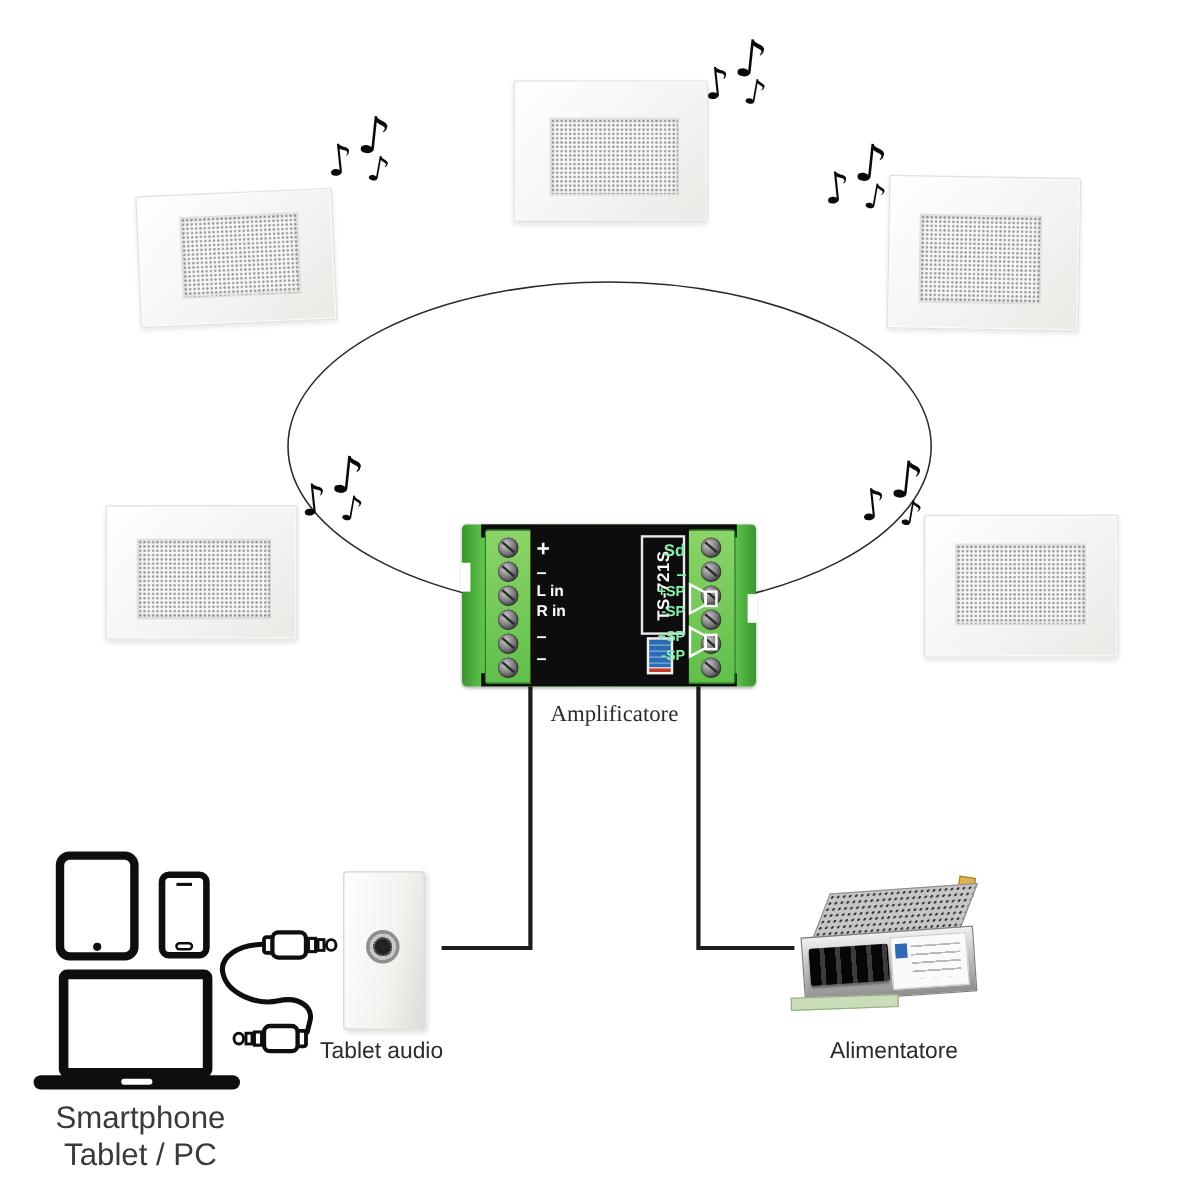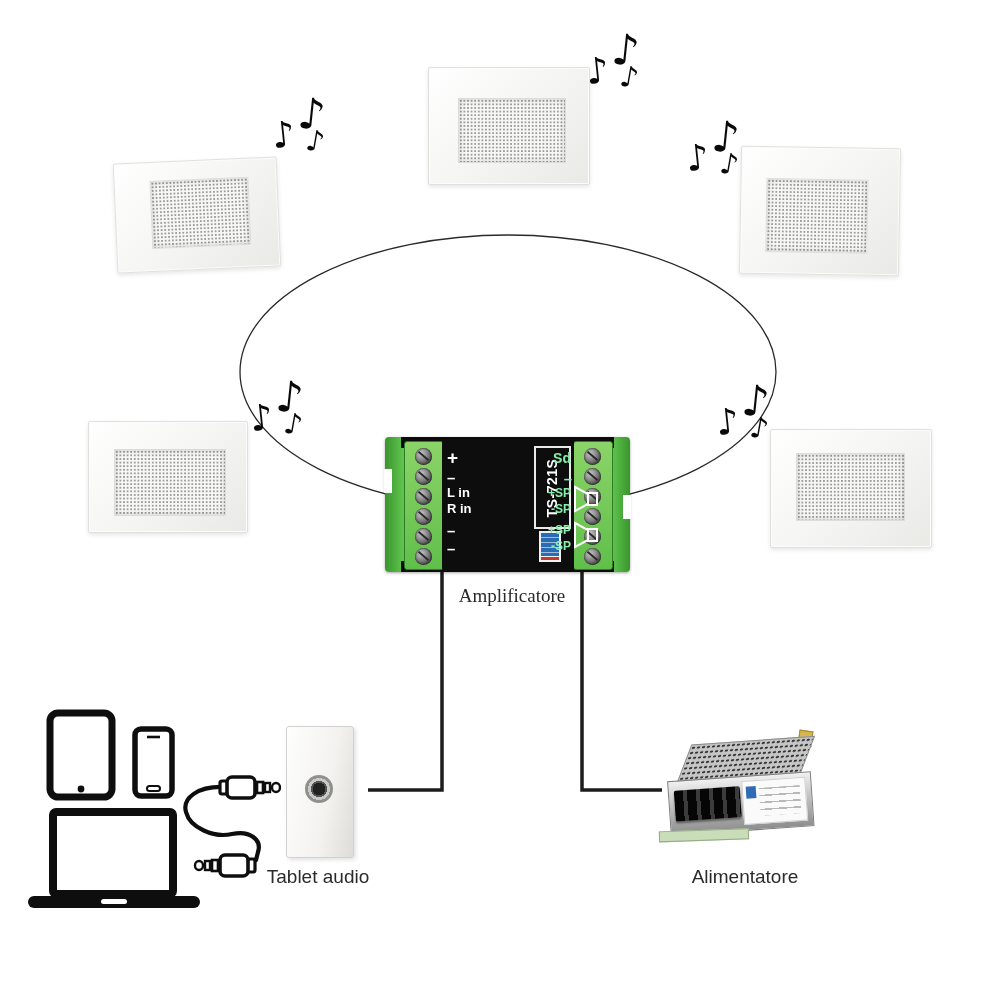--- a/index.html
+++ b/index.html
@@ -193,20 +193,22 @@
         <polygon points="2,2 15,9 15,19 2,26" fill="none" stroke="#ffffff" stroke-width="2"></polygon>
         <rect x="15" y="8" width="9" height="12" fill="none" stroke="#ffffff" stroke-width="2"></rect>
       </svg>
     </div>
   </div>
 
   <div class="lbl" style="left:432px;top:585px;width:160px;font-family:Liberation Serif, serif;">Amplificatore</div>
   <div class="lbl" style="left:248px;top:866px;width:140px;">Tablet audio</div>
   <div class="lbl" style="left:675px;top:866px;width:140px;">Alimentatore</div>
   <div class="lbl-src" style="left:22px;top:916px;">
+    <div>Smartphone</div>
+    <div>Tablet / PC</div>
   </div>
 
   <div class="plate">
     <div class="jack-outer"></div>
   </div>
 
   <div class="psu">
     <div class="psu-cap"></div>
     <div class="psu-top"></div>
     <div class="psu-front">

